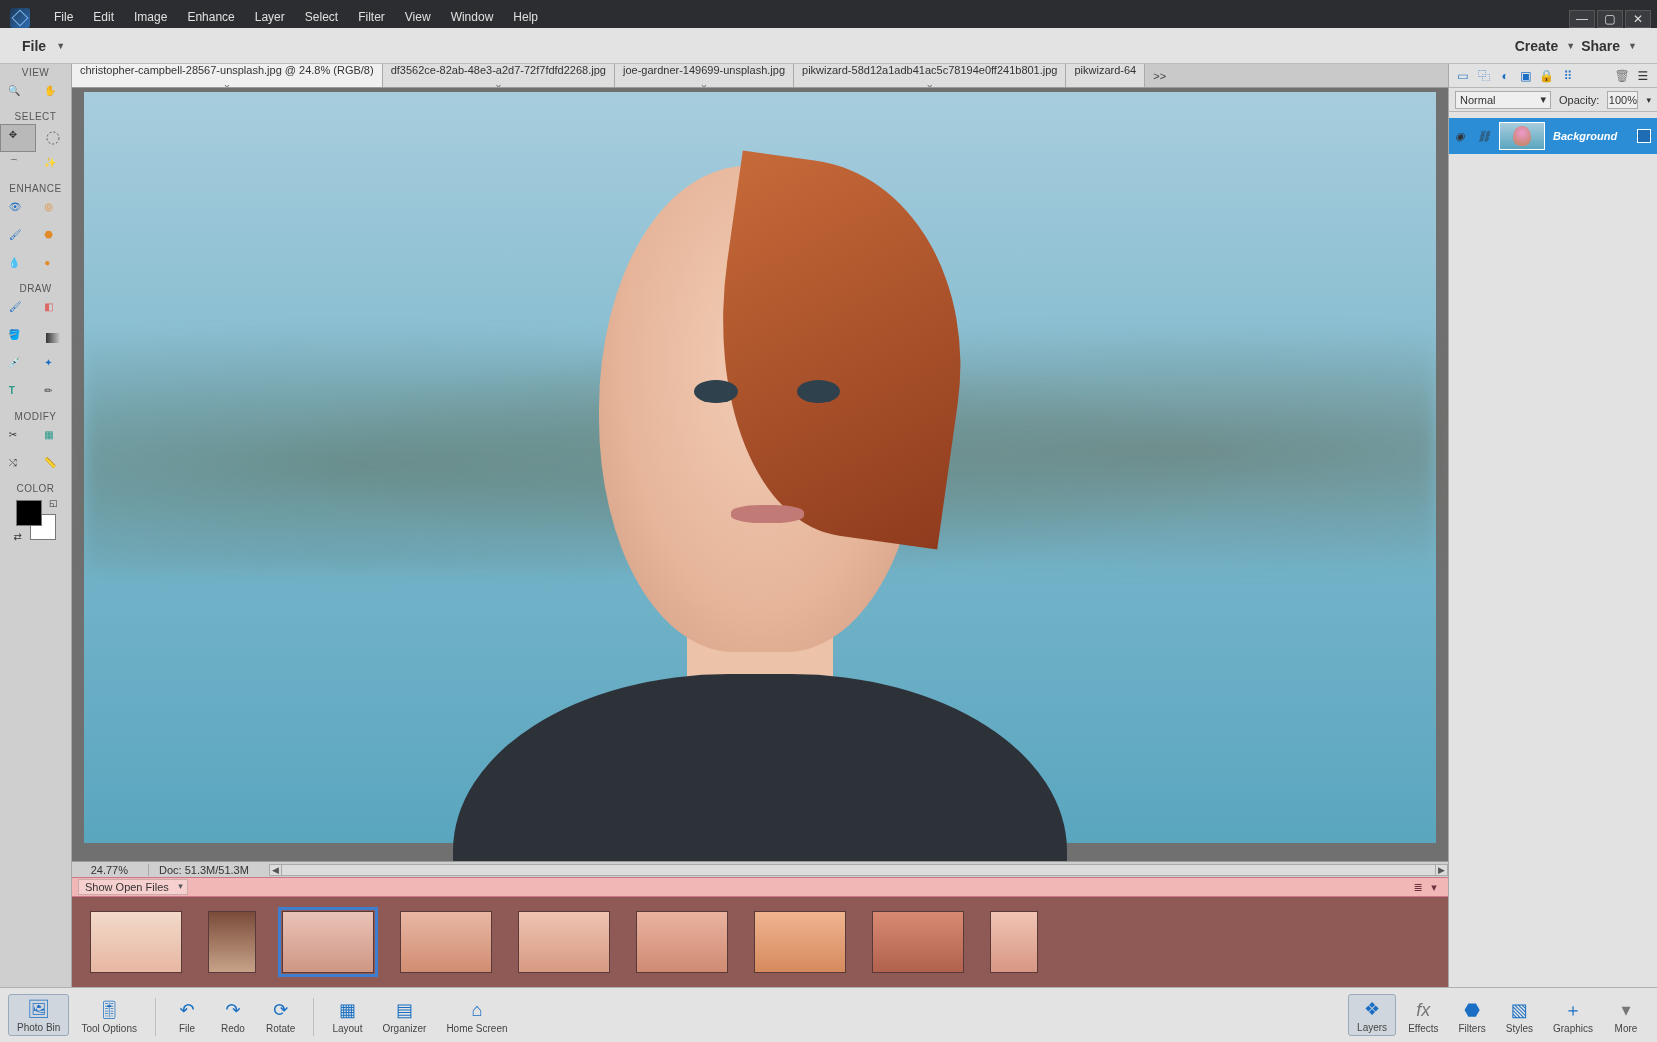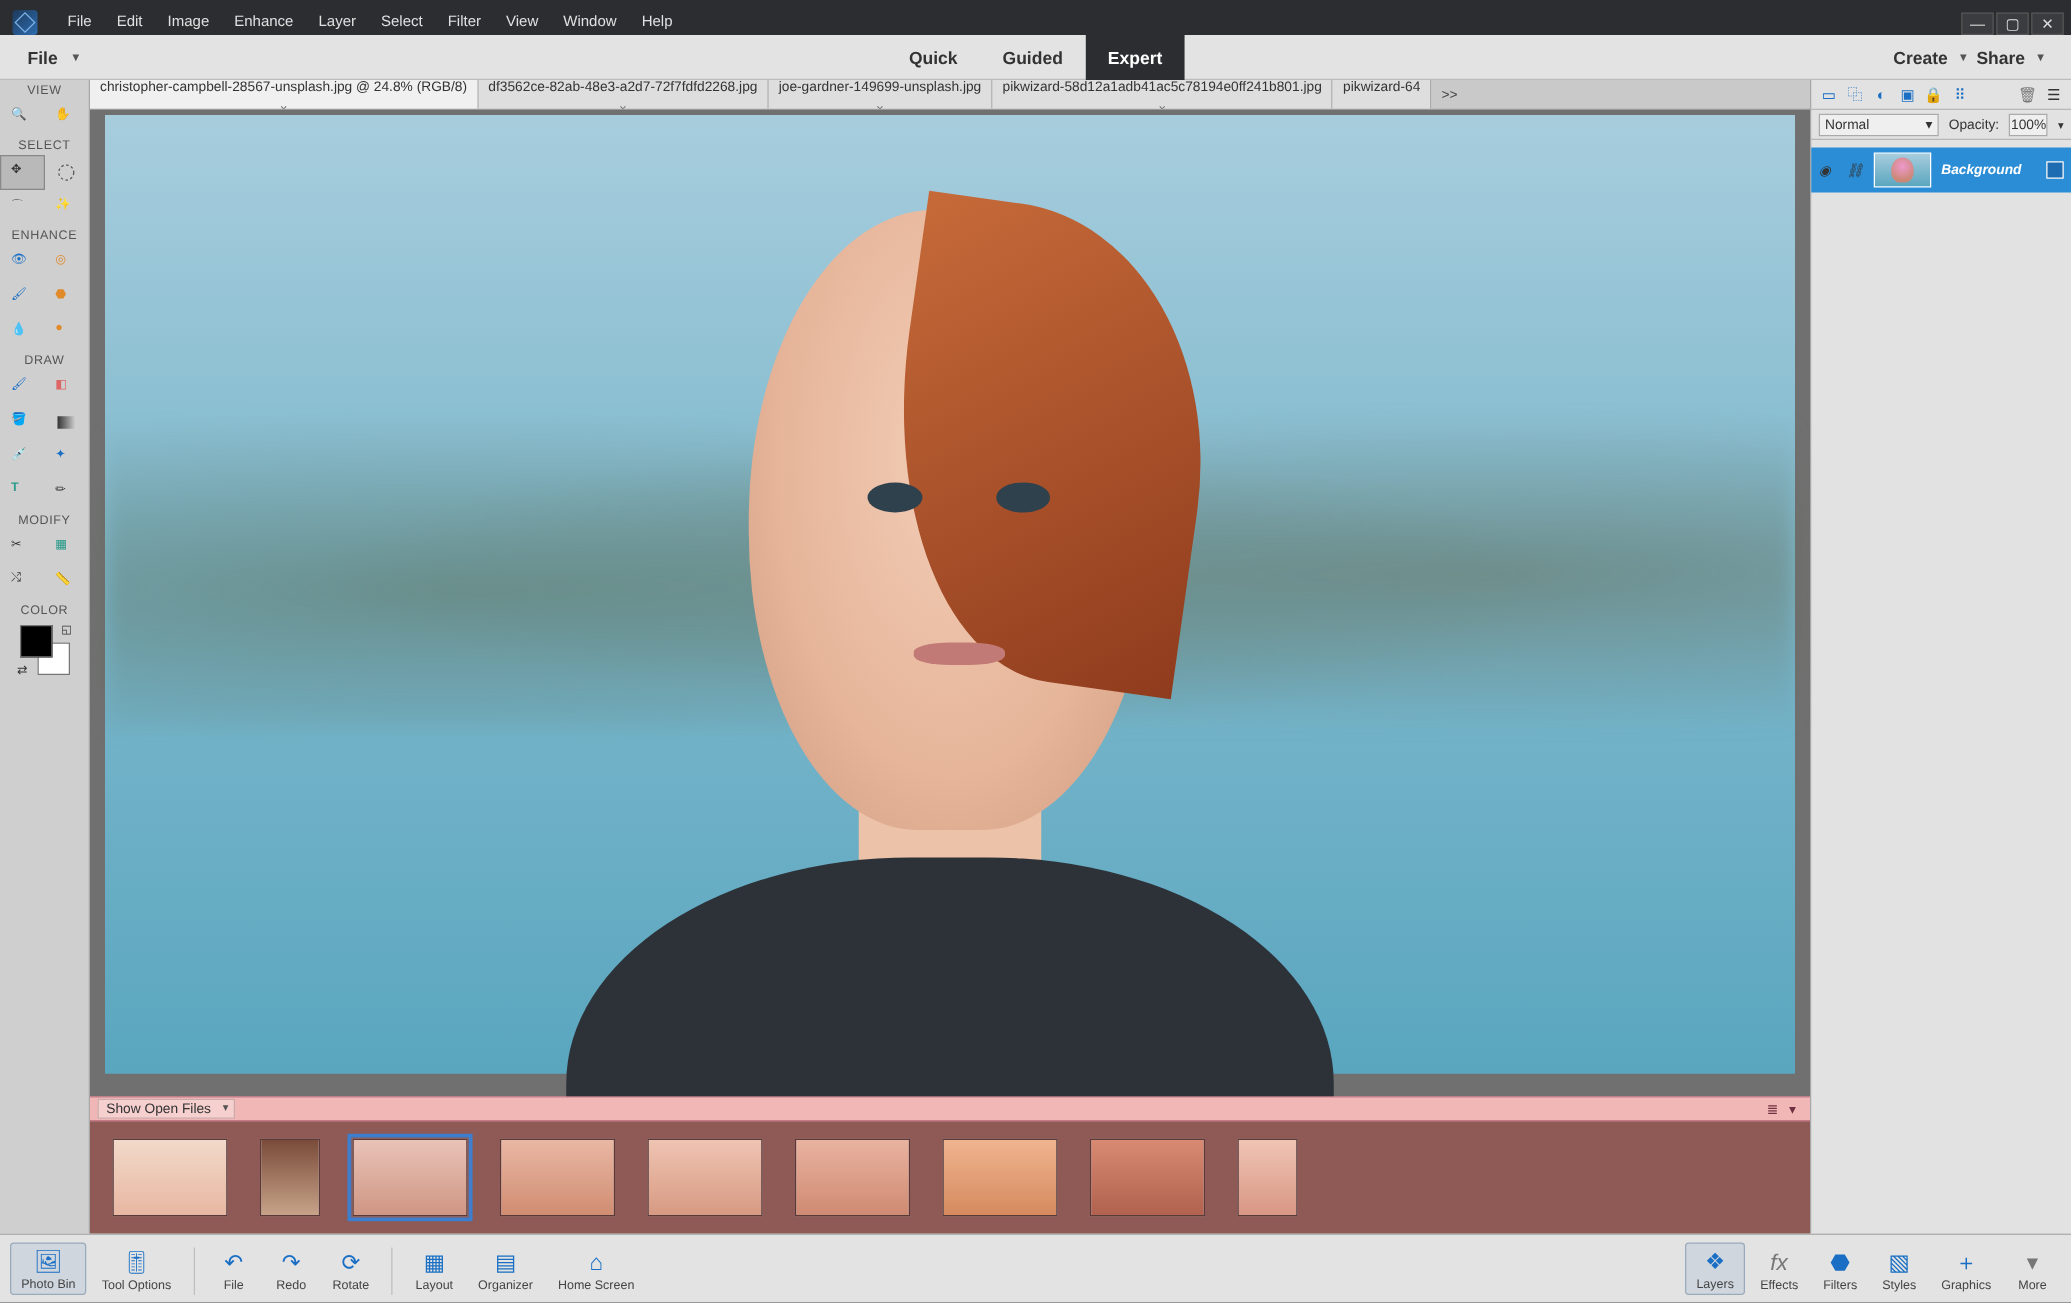--- a/index.html
+++ b/index.html
@@ -131,25 +131,20 @@
     <div class="wc">▢</div>
     <div class="wc">✕</div>
   </div>
 </div>
 
 <div class="optbar">
   <div class="open-btn">
     <span>File</span>
     <span class="chev">▼</span>
   </div>
-  <div class="mode-tabs">
-    <div class="mt">Quick</div>
-    <div class="mt">Guided</div>
-    <div class="mt active">Expert</div>
-  </div>
   <div class="right">
     <div class="drop">
       <span>Create</span>
       <span class="chev">▼</span>
     </div>
     <div class="drop">
       <span>Share</span>
       <span class="chev">▼</span>
     </div>
   </div>
@@ -313,20 +308,28 @@
             <div class="head"></div>
             <div class="hair-front"></div>
             <div class="eye l"></div>
               <div class="eye r"></div>
             <div class="mouth"></div>
           </div>
         </div>
       </div>
     </div>
 
+    <div class="statusrow">
+      <div class="zoom">24.77%</div>
+      <div class="docinfo">Doc: 51.3M/51.3M</div>
+      <div class="scroll-strip">
+        <div class="arrow l">◀</div>
+        <div class="arrow r">▶</div>
+      </div>
+    </div>
 
     <div class="binbar">
       <div class="dd">Show Open Files</div>
       <div class="spacer"></div>
       <div class="ic">≣</div>
       <div class="ic">▾</div>
     </div>
     <div class="bin">
       <div class="thumb">
           <div class="t-bg" style="background:linear-gradient(#f2d9c9,#e7b7a2)"></div>

